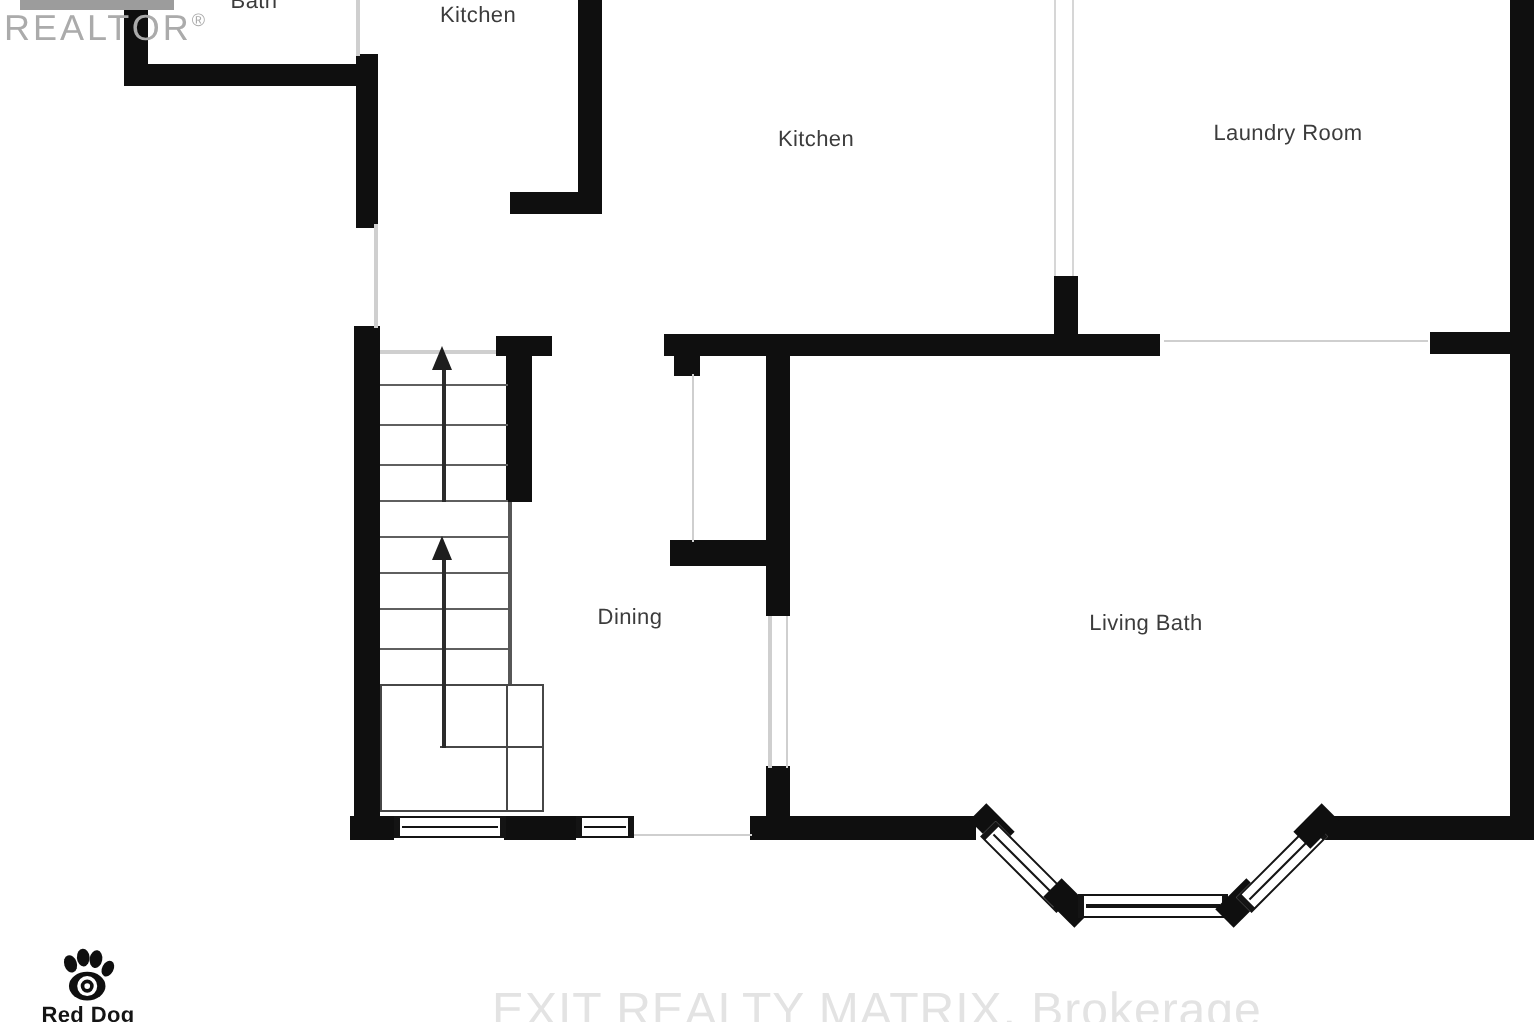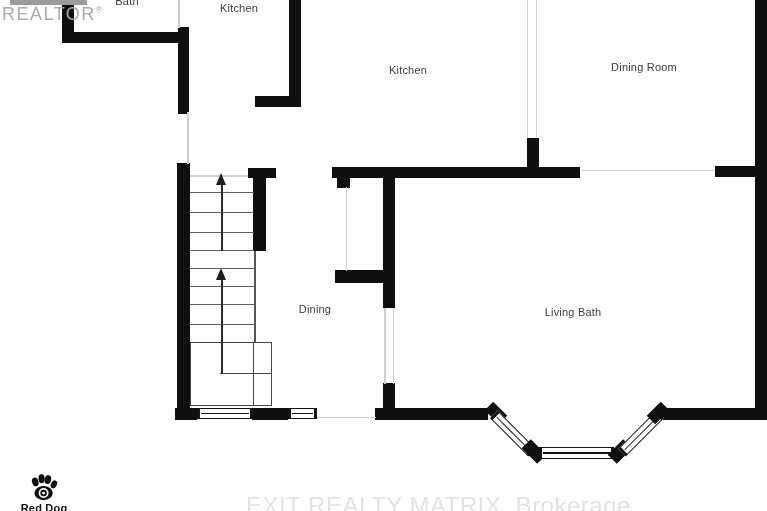--- a/index.html
+++ b/index.html
@@ -105,21 +105,21 @@
     </div>
   <div class="blk rot" style="left:609px;top:445px;width:22px;height:13px;transform:rotate(-45deg)"></div>
   <div class="win rot" style="left:614px;top:428px;width:54px;height:11px;transform:rotate(-45deg)">
       <div class="mid"></div>
     </div>
   <div class="blk rot" style="left:648px;top:407px;width:20px;height:12px;transform:rotate(-45deg)"></div>
 
   <span class="room-label" style="left:127px;top:-5px">Bath</span>
   <span class="room-label" style="left:239px;top:2px">Kitchen</span>
   <span class="room-label" style="left:408px;top:64px">Kitchen</span>
-  <span class="room-label" style="left:644px;top:61px">Dining Room</span>
+  <span class="room-label" style="left:644px;top:61px">Laundry Room</span>
   <span class="room-label" style="left:315px;top:303px">Dining</span>
   <span class="room-label" style="left:573px;top:306px">Living Bath</span>
 
   <div class="realtor-bar"></div>
   <div class="realtor-text"><span>REALTOR</span><sup>®</sup></div>
 
   <div class="watermark">EXIT REALTY MATRIX, Brokerage</div>
 
   <div class="reddog">
     <svg class="paw" width="32" height="27" viewBox="0 0 40 34">

